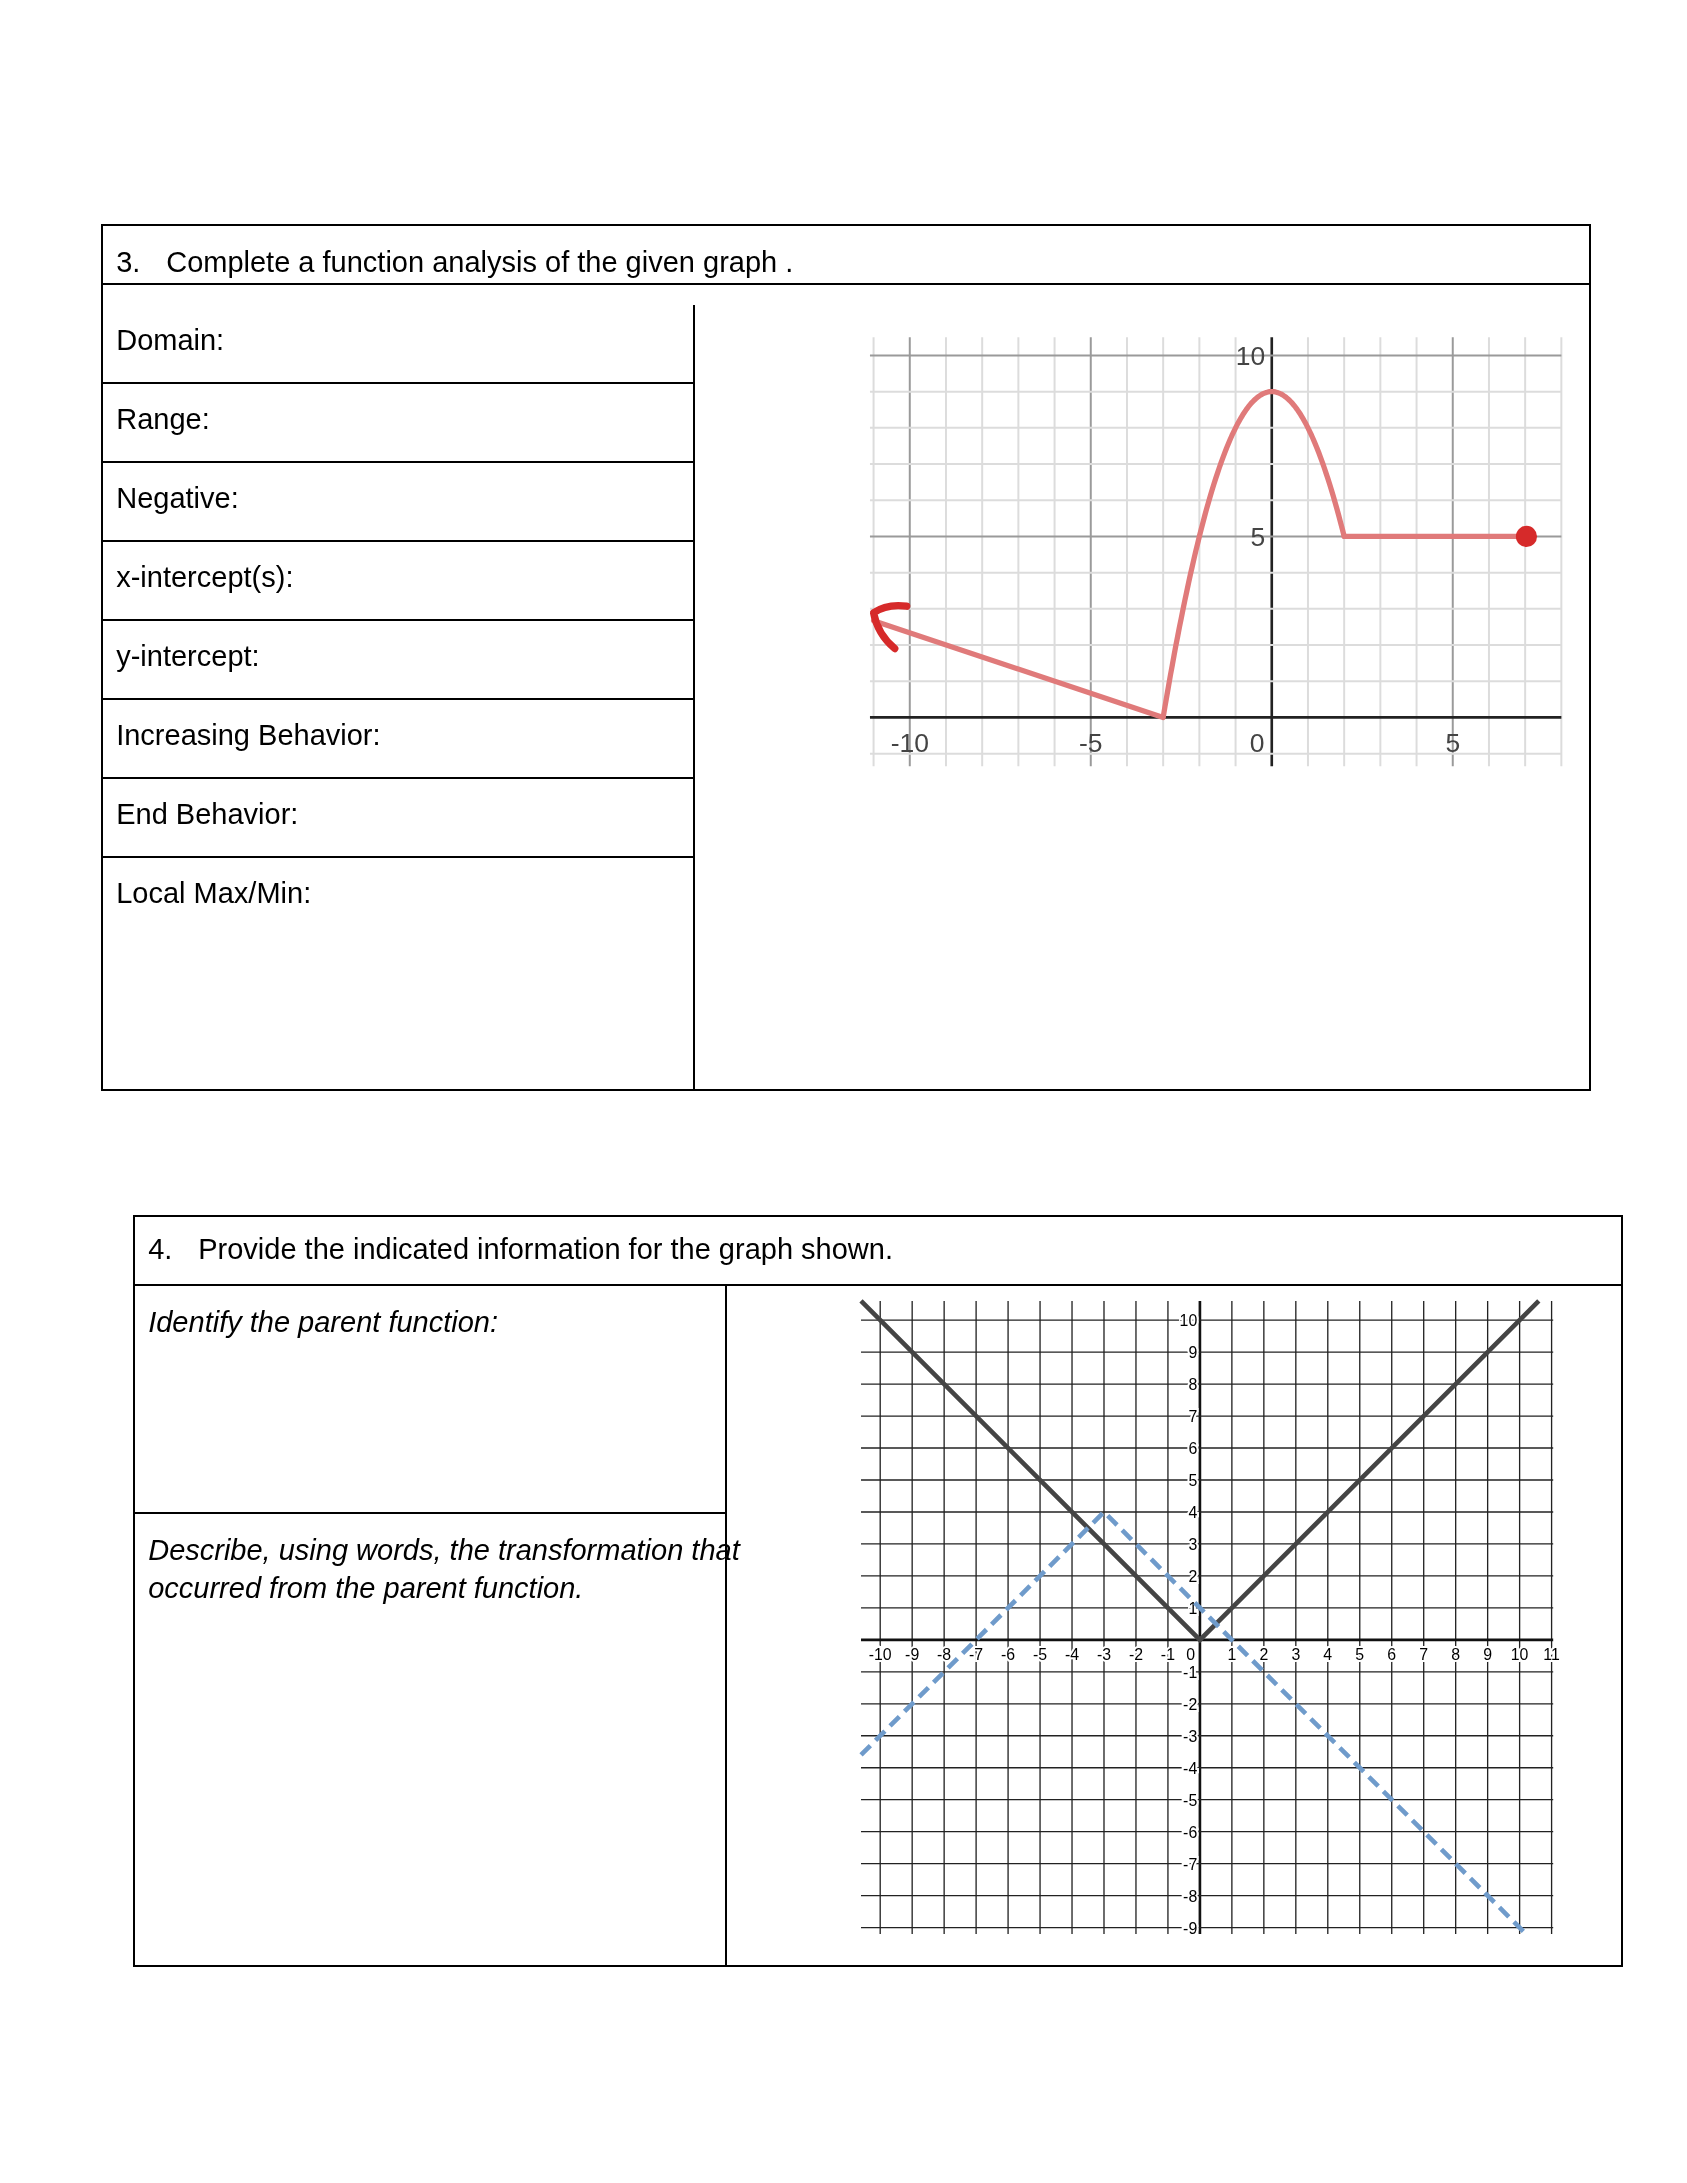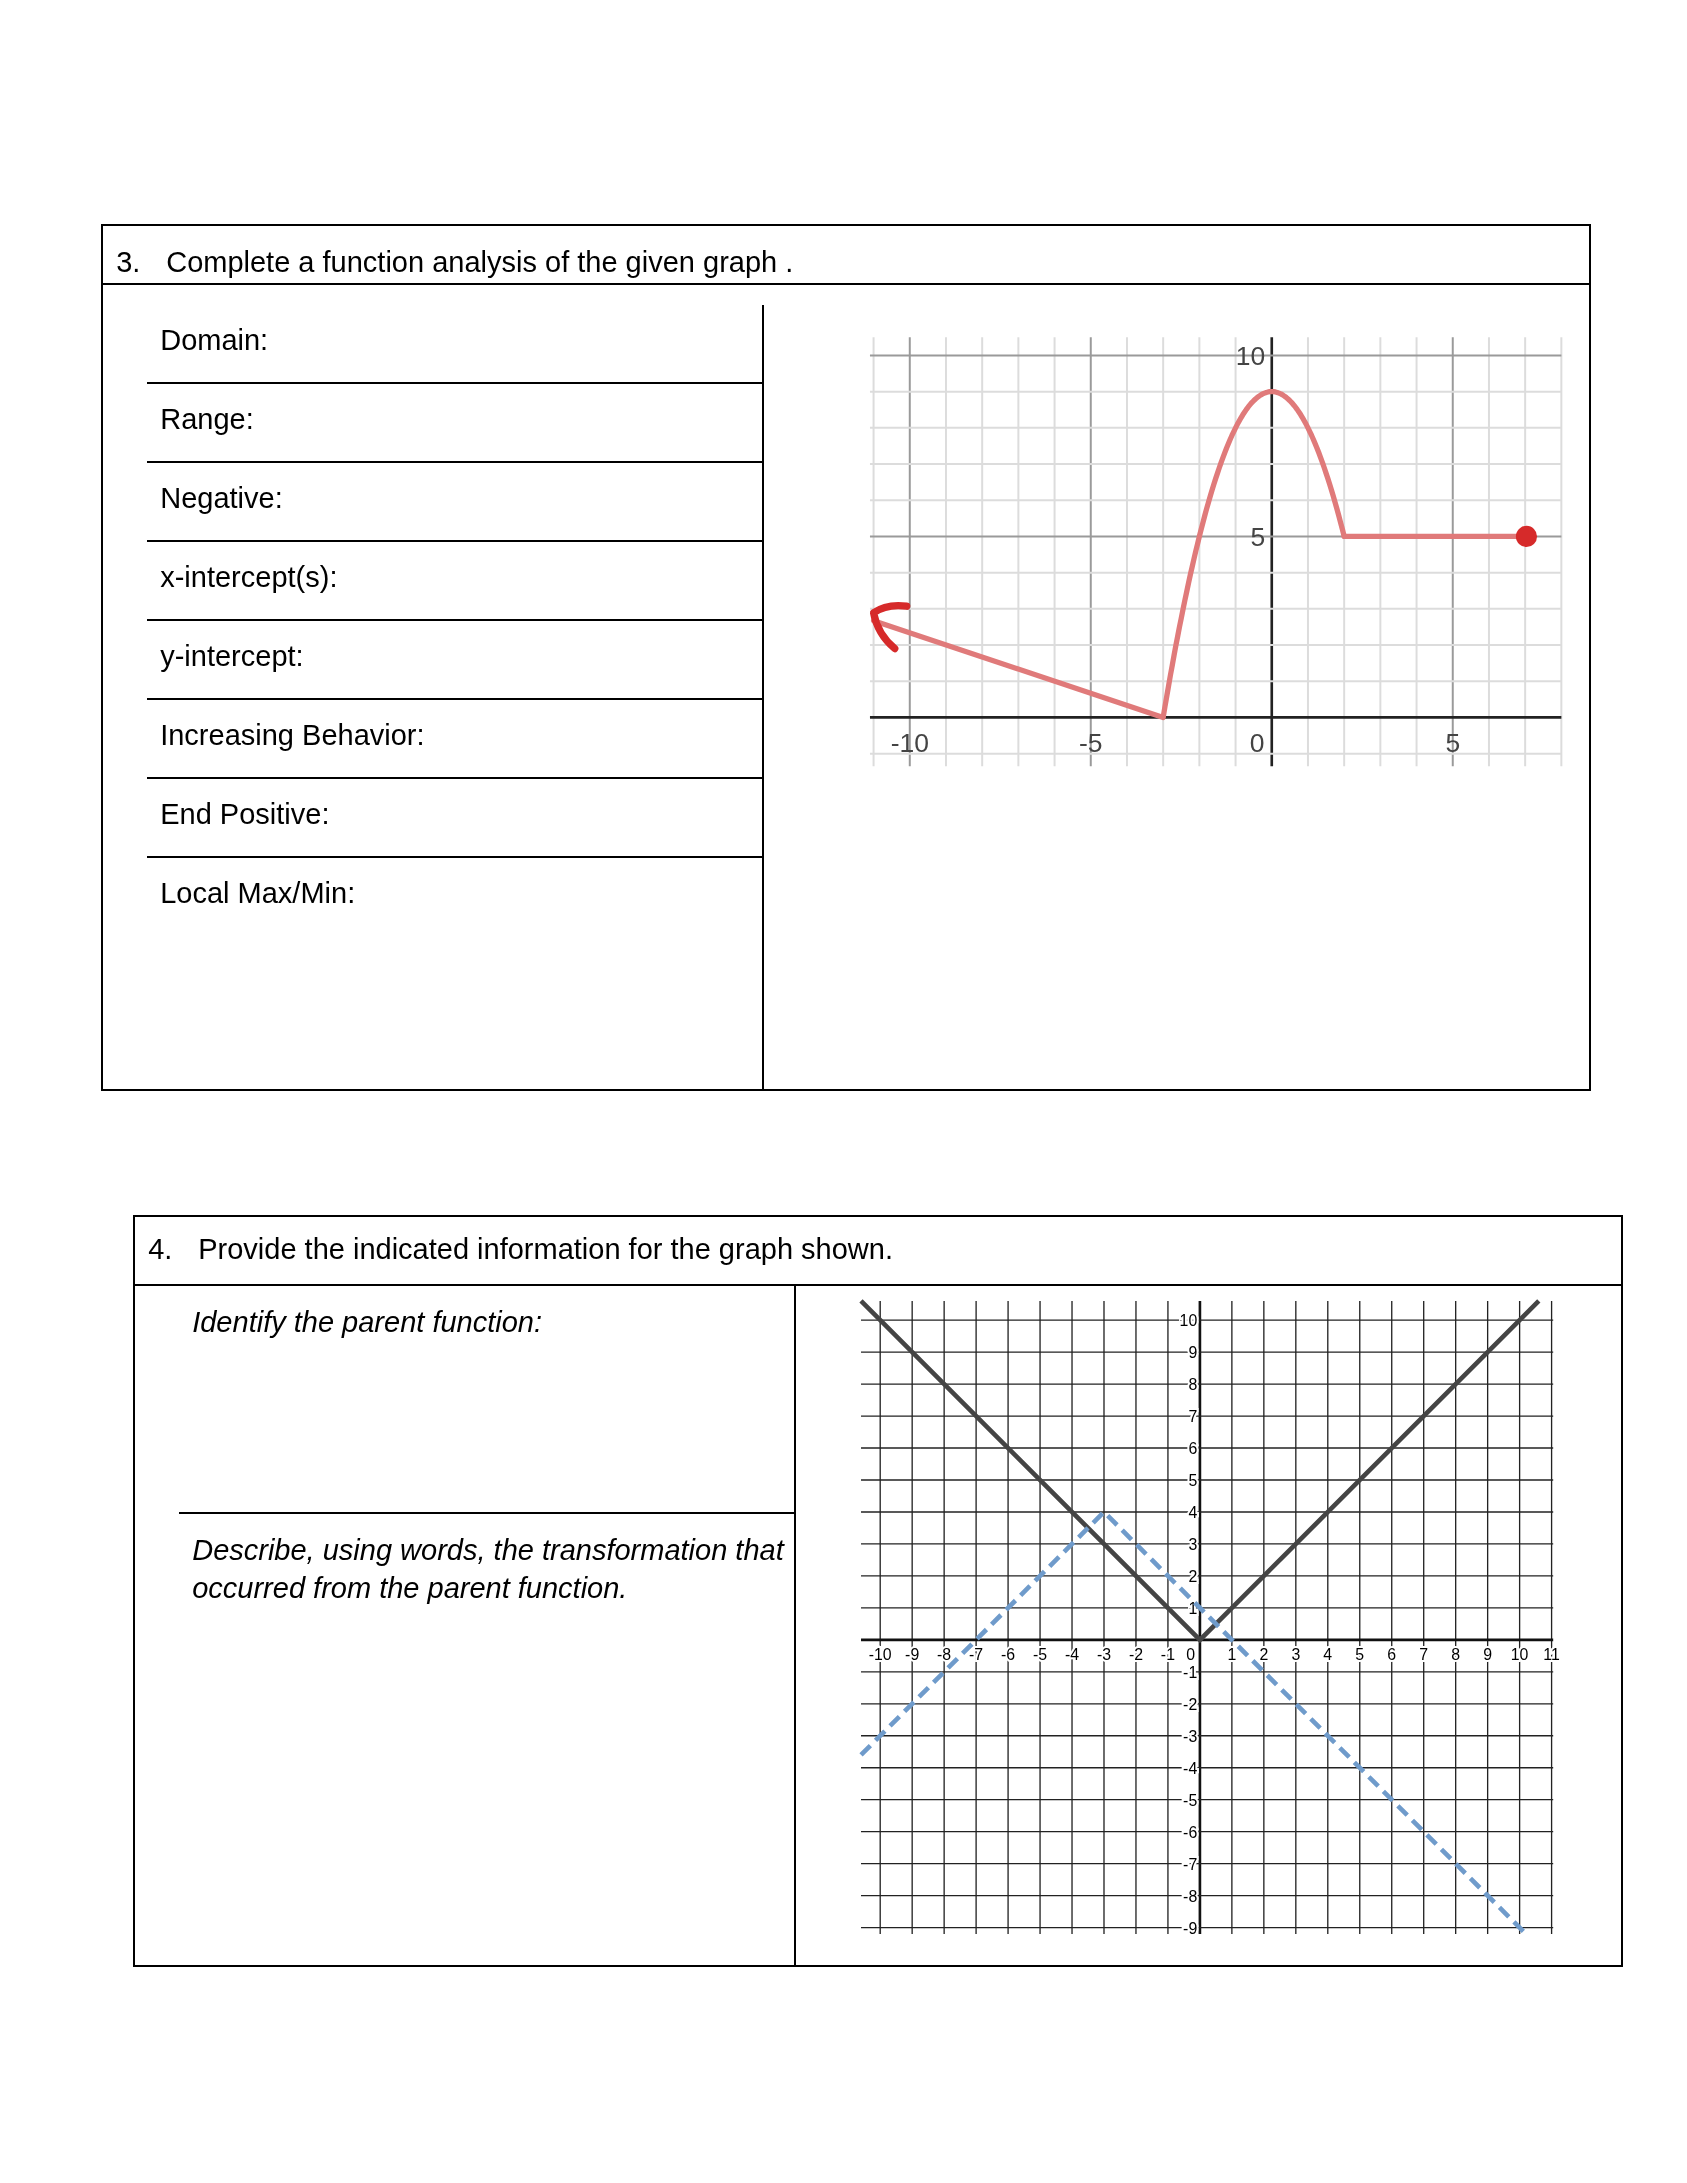--- a/index.html
+++ b/index.html
@@ -8,21 +8,21 @@
   .tbl { position: absolute; left: 101px; width: 1490px; border: 2px solid #000; box-sizing: border-box; }
   #t1 { top: 224px; height: 867px; }
   #t2 { top: 1215px; height: 752px; margin-left: 32px; }
   .hdr { position: absolute; left: 0; right: 0; top: 0; border-bottom: 2px solid #000; box-sizing: border-box; }
   #t1 .hdr { height: 59px; }
   #t2 .hdr { height: 69px; }
   .hdr-text { position: absolute; left: 13.2px; font-size: 29px; }
   #t1 .hdr-text { top: 20px; }
   #t2 .hdr-text { top: 16px; }
   .hdr-num { display: inline-block; width: 50px; }
-  .leftcol { position: absolute; left: 0; width: 661px; border-right: 2px solid #000; box-sizing: border-box; bottom: 0; padding-left: 44px; }
+  .leftcol { position: absolute; left: 0; width: 592px; border-right: 2px solid #000; box-sizing: border-box; bottom: 0; }
   #t1 .leftcol { top: 79px; }
   #t2 .leftcol { top: 69px; }
   .row { border-bottom: 2px solid #000; box-sizing: border-box; position: relative; }
   .row:last-child { border-bottom: none; }
   #t1 .row { height: 79px; }
   #t2 .row { height: 228px; font-style: italic; }
   .row-label { position: absolute; left: 13.2px; top: 17px; font-size: 29px; line-height: 38px; }
   #t1 .row-label { top: 16px; }
   .graph { position: absolute; }
   svg text { font-family: "Liberation Sans", sans-serif; }
@@ -47,21 +47,21 @@
     <div class="row">
         <span class="row-label">x-intercept(s):</span>
       </div>
     <div class="row">
         <span class="row-label">y-intercept:</span>
       </div>
     <div class="row">
         <span class="row-label">Increasing Behavior:</span>
       </div>
     <div class="row">
-        <span class="row-label">End Positive:</span>
+        <span class="row-label">End Behavior:</span>
       </div>
     <div class="row">
         <span class="row-label">Local Max/Min:</span>
       </div>
   </div>
 </div>
 
 <svg id="g1" class="graph" style="left:860px; top:327px;" width="715" height="450" viewBox="0 0 1080 680">
     <line x1="20.299999999999955" y1="15.649999999999977" x2="20.299999999999955" y2="663.845" stroke="#dcdcdc" stroke-width="3"></line>
     <line x1="75" y1="15.649999999999977" x2="75" y2="663.845" stroke="#9a9a9a" stroke-width="3"></line>

